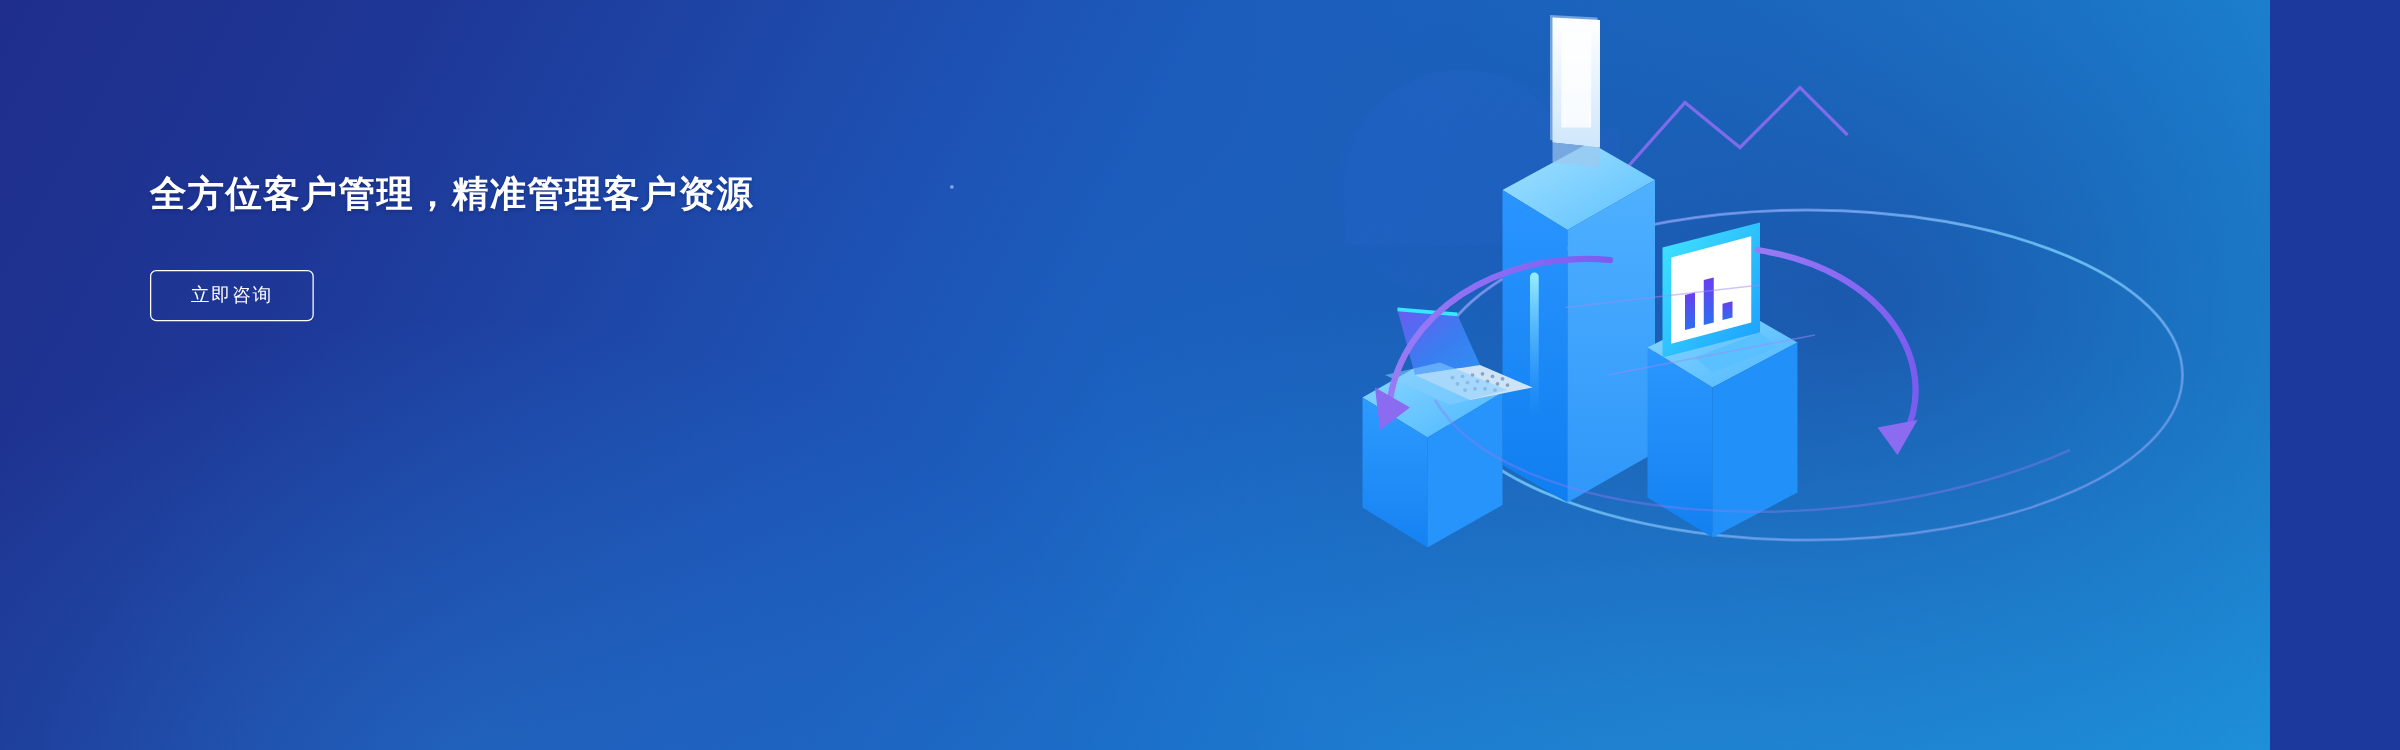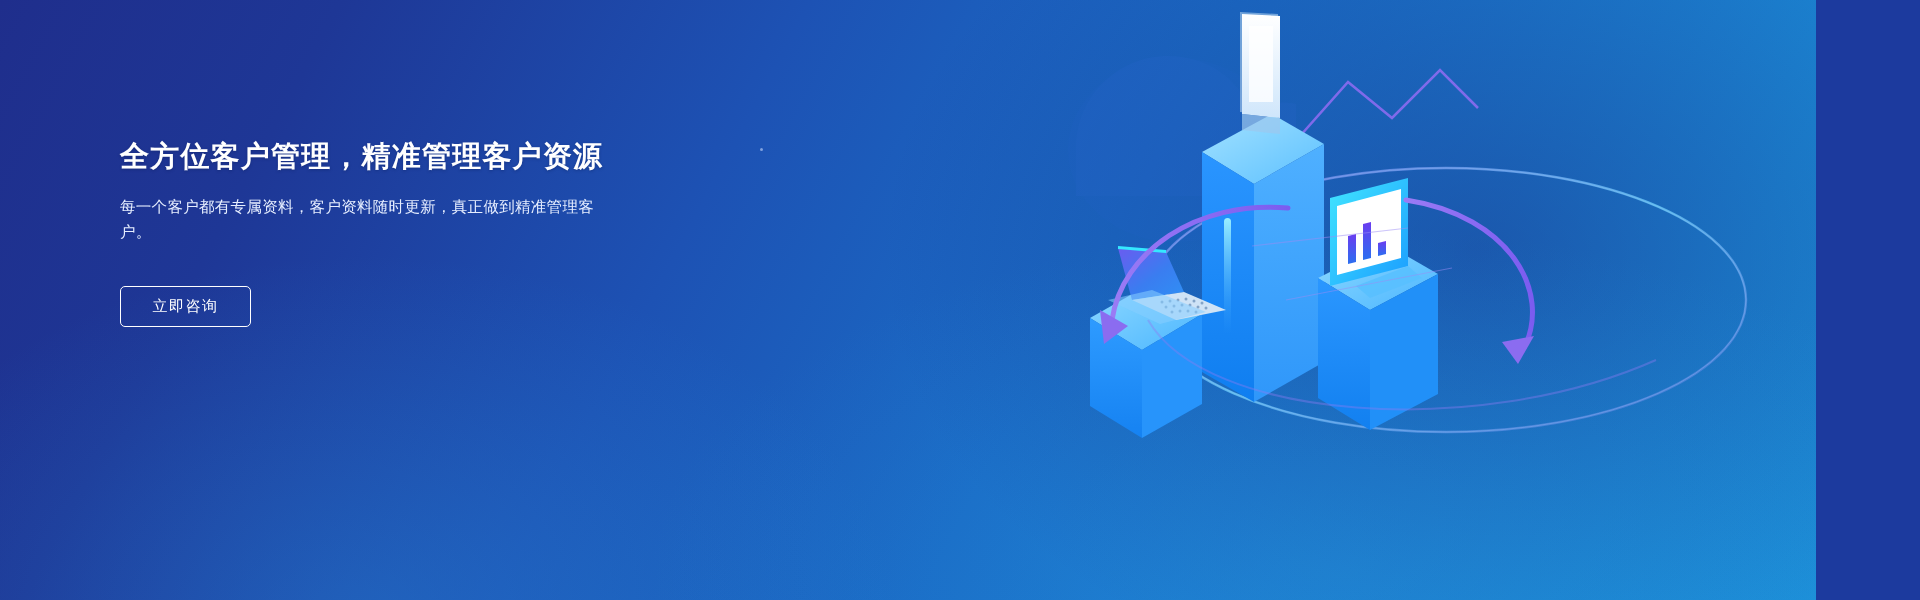--- a/index.html
+++ b/index.html
@@ -266,17 +266,16 @@
 
       <g stroke="#9b8cf5" stroke-width="1.2" opacity=".5">
         <line x1="196" y1="246" x2="352" y2="228"></line>
         <line x1="230" y1="300" x2="396" y2="268"></line>
       </g>
     </svg>
   </div>
 
   <div id="copy">
     <h1 id="headline">全方位客户管理，精准管理客户资源</h1>
-    <p id="subtitle">每一个客户都有专属资料，客户资料随时更新，真正做到精准管理客户。</p>
     <button id="cta">立即咨询</button>
   </div>
 
 </div>
 
 </body></html>

